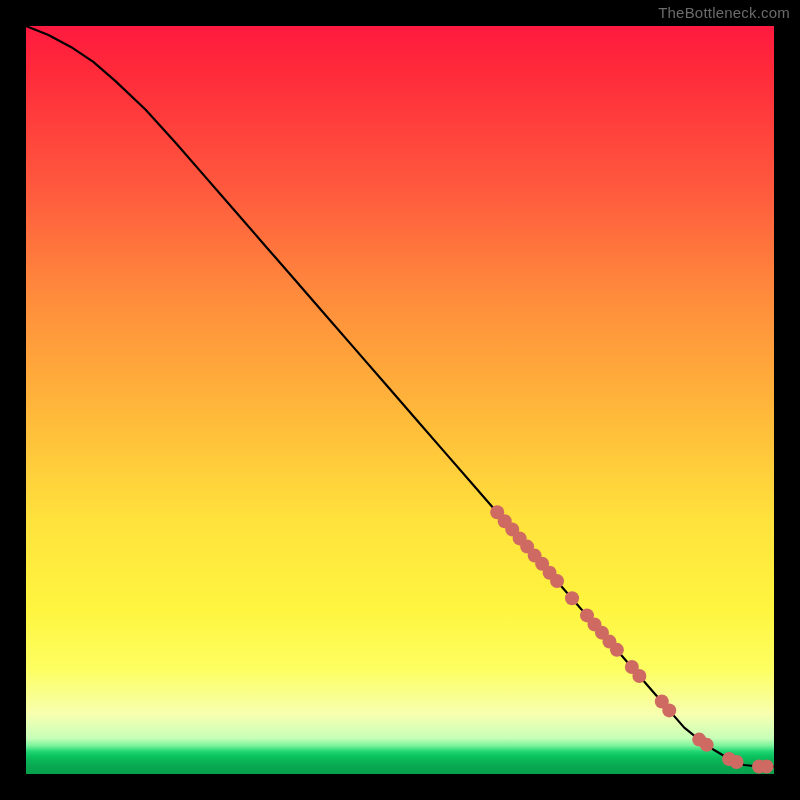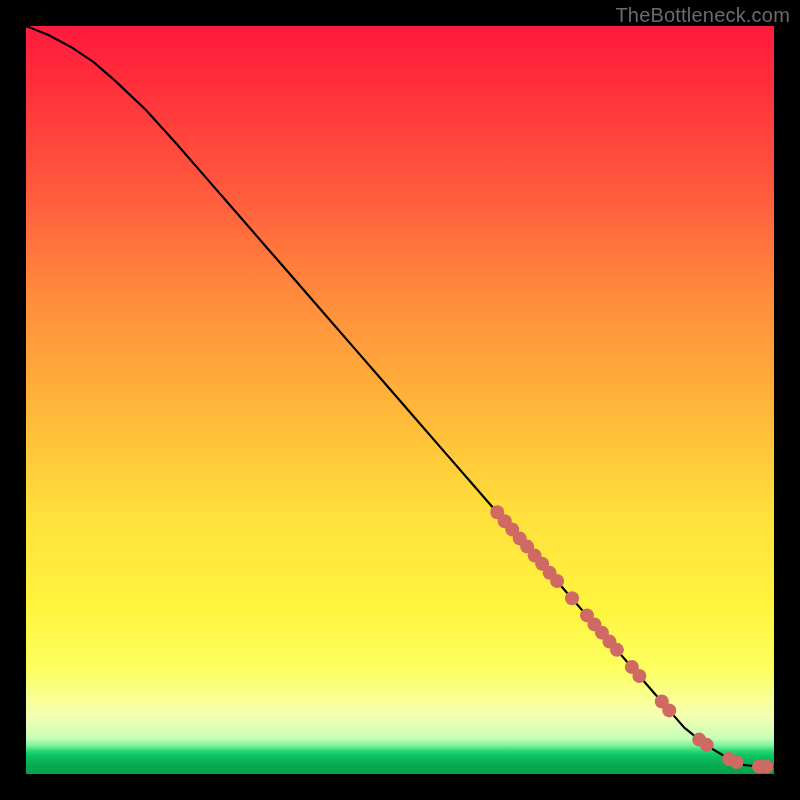--- a/index.html
+++ b/index.html
@@ -42,21 +42,21 @@
       #09b557 98.2%,
       #08a850 99.0%,
       #07a04c 100%
     );
   }
   .watermark {
     position: absolute;
     top: 4px;
     right: 10px;
     color: #6b6b6b;
-    font-size: 20px;
+    font-size: 15px;
     font-weight: 500;
     letter-spacing: 0.2px;
     user-select: none;
   }
   svg.overlay {
     position: absolute;
     left: 0;
     top: 0;
     width: 748px;
     height: 748px;

